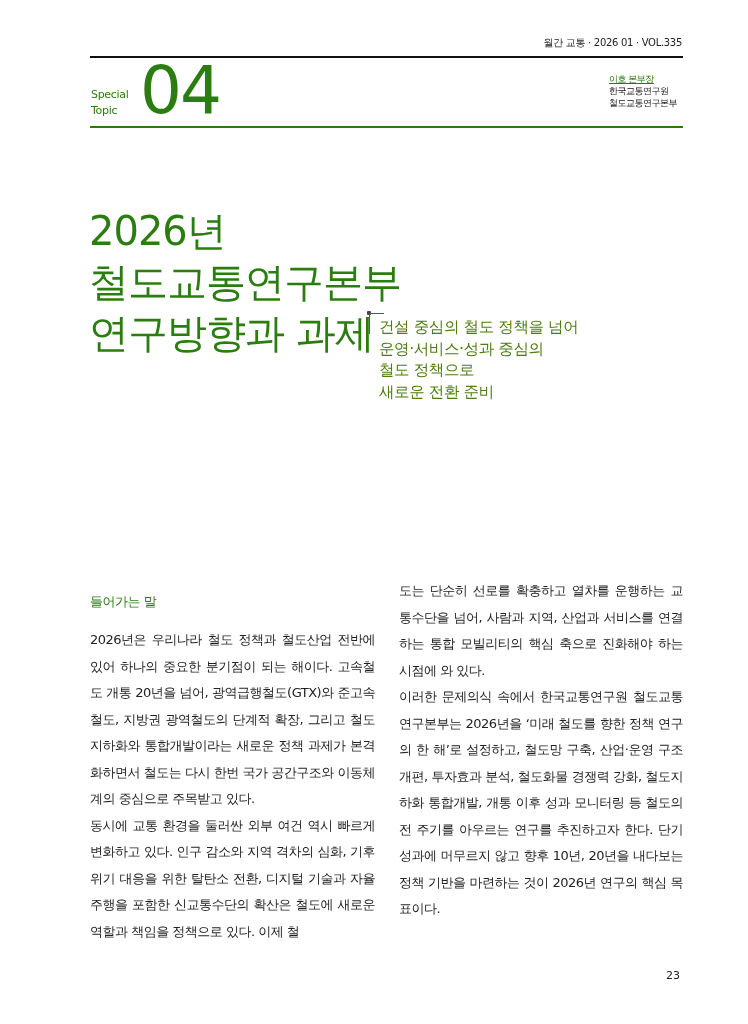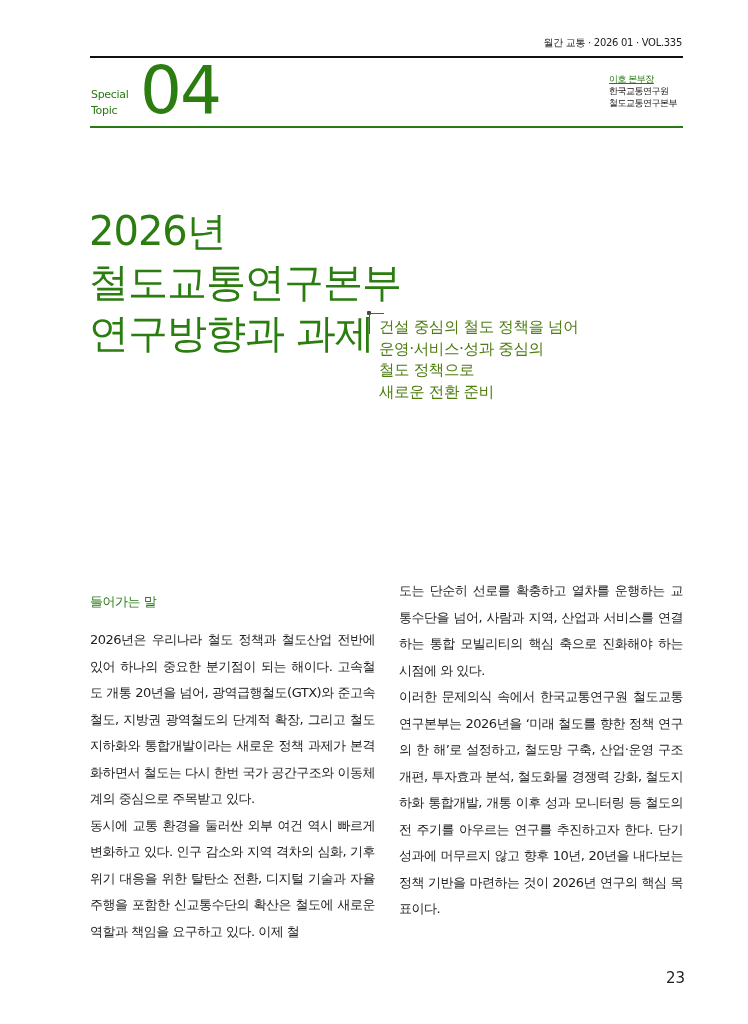--- a/index.html
+++ b/index.html
@@ -16,21 +16,21 @@
     .author .line { color: #111; }
     .title { left: 89px; top: 206px; font-size: 40px; line-height: 51px; color: #2b7d10; letter-spacing: -1px; }
     .bracket { left: 369px; top: 313px; width: 14px; height: 20px; border-top: 1px solid #555; border-left: 1px solid #555; }
     .bracket-dot { left: 367px; top: 311px; width: 4px; height: 4px; background: #444; border-radius: 1px; }
     .subtitle { left: 379px; top: 317px; font-size: 15.5px; line-height: 21.5px; color: #4d7c0f; letter-spacing: -0.4px; }
     .col { font-size: 13px; line-height: 26.5px; color: #222; letter-spacing: -0.5px; }
     .col p { margin: 0; text-align: justify; text-align-last: left; }
     .col-left { left: 90px; top: 627px; width: 285px; }
     .col-right { left: 399px; top: 578px; width: 284px; }
     .section-head { left: 90px; top: 581px; font-size: 13px; color: #2a7a14; letter-spacing: -0.5px; margin-top: 12px; }
-    .page-num { left: 666px; top: 969px; font-size: 15px; color: #222; }
+    .page-num { left: 666px; top: 969px; font-size: 11px; color: #222; }
   </style>
 </head>
 <body>
 
 <div class="abs masthead">월간 교통 · 2026 01 · VOL.335</div>
 <div class="abs rule-top"></div>
 
 <div class="abs special">
   <div>Special</div>
   <div>Topic</div>
@@ -57,21 +57,21 @@
   <div>건설 중심의 철도 정책을 넘어</div>
   <div>운영·서비스·성과 중심의</div>
   <div>철도 정책으로</div>
   <div>새로운 전환 준비</div>
 </div>
 
 <div class="abs section-head">들어가는 말</div>
 
 <div class="abs col col-left">
   <p>2026년은 우리나라 철도 정책과 철도산업 전반에 있어 하나의 중요한 분기점이 되는 해이다. 고속철도 개통 20년을 넘어, 광역급행철도(GTX)와 준고속철도, 지방권 광역철도의 단계적 확장, 그리고 철도 지하화와 통합개발이라는 새로운 정책 과제가 본격화하면서 철도는 다시 한번 국가 공간구조와 이동체계의 중심으로 주목받고 있다.</p>
-  <p>동시에 교통 환경을 둘러싼 외부 여건 역시 빠르게 변화하고 있다. 인구 감소와 지역 격차의 심화, 기후 위기 대응을 위한 탈탄소 전환, 디지털 기술과 자율주행을 포함한 신교통수단의 확산은 철도에 새로운 역할과 책임을 요구하고 있다. 이제 철</p>
+  <p>동시에 교통 환경을 둘러싼 외부 여건 역시 빠르게 변화하고 있다. 인구 감소와 지역 격차의 심화, 기후 위기 대응을 위한 탈탄소 전환, 디지털 기술과 자율주행을 포함한 신교통수단의 확산은 철도에 새로운 역할과 책임을 정책으로 있다. 이제 철</p>
 </div>
 
 <div class="abs col col-right">
   <p>도는 단순히 선로를 확충하고 열차를 운행하는 교통수단을 넘어, 사람과 지역, 산업과 서비스를 연결하는 통합 모빌리티의 핵심 축으로 진화해야 하는 시점에 와 있다.</p>
   <p>이러한 문제의식 속에서 한국교통연구원 철도교통연구본부는 2026년을 ‘미래 철도를 향한 정책 연구의 한 해’로 설정하고, 철도망 구축, 산업·운영 구조 개편, 투자효과 분석, 철도화물 경쟁력 강화, 철도지하화 통합개발, 개통 이후 성과 모니터링 등 철도의 전 주기를 아우르는 연구를 추진하고자 한다. 단기 성과에 머무르지 않고 향후 10년, 20년을 내다보는 정책 기반을 마련하는 것이 2026년 연구의 핵심 목표이다.</p>
 </div>
 
 <div class="abs page-num">23</div>
 
 </body></html>

